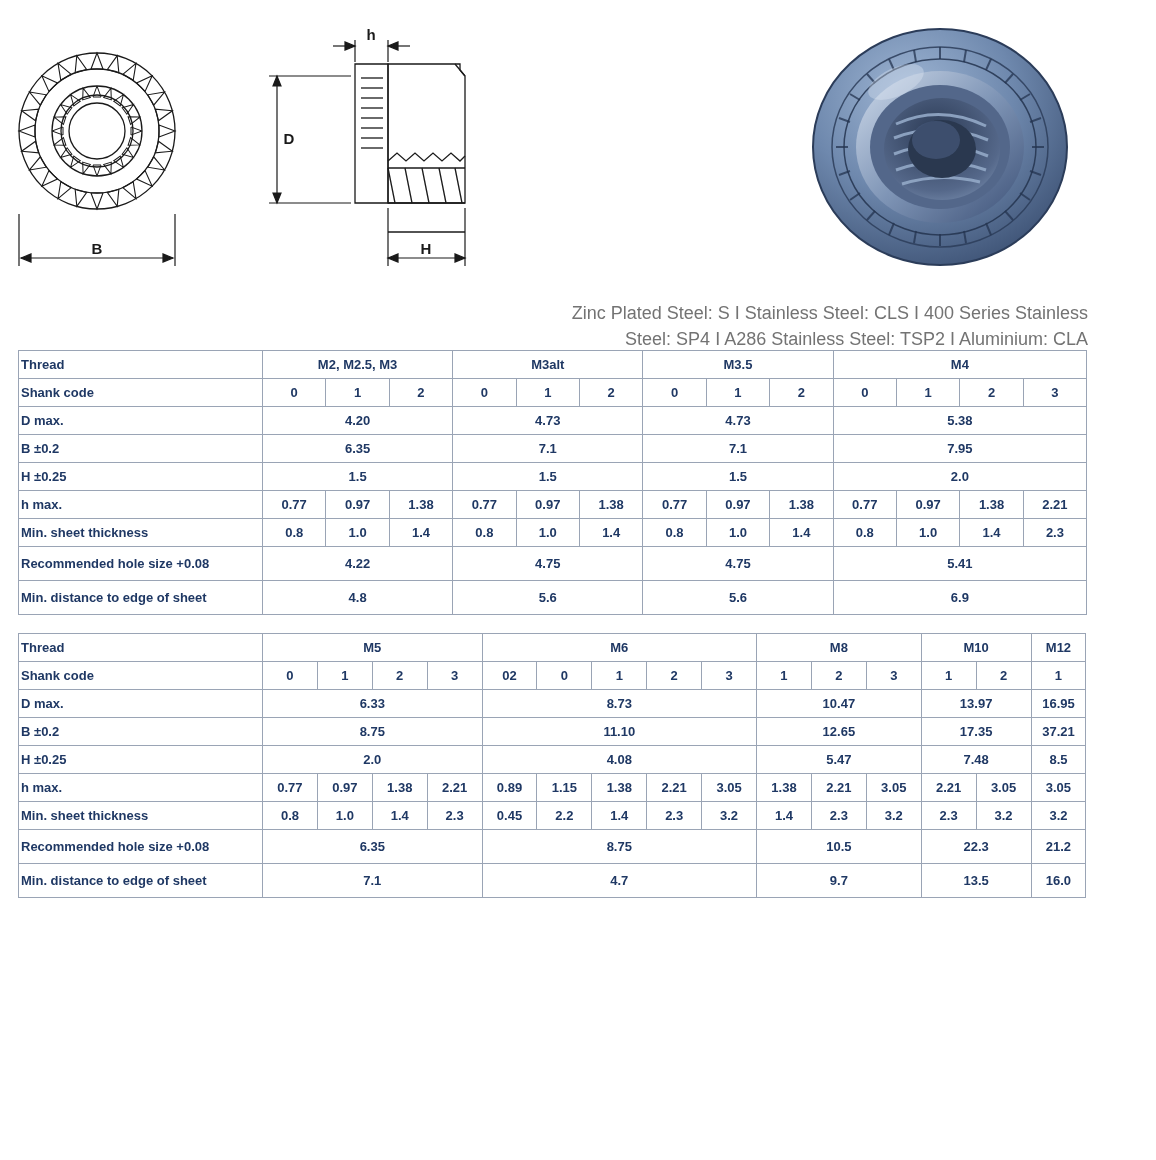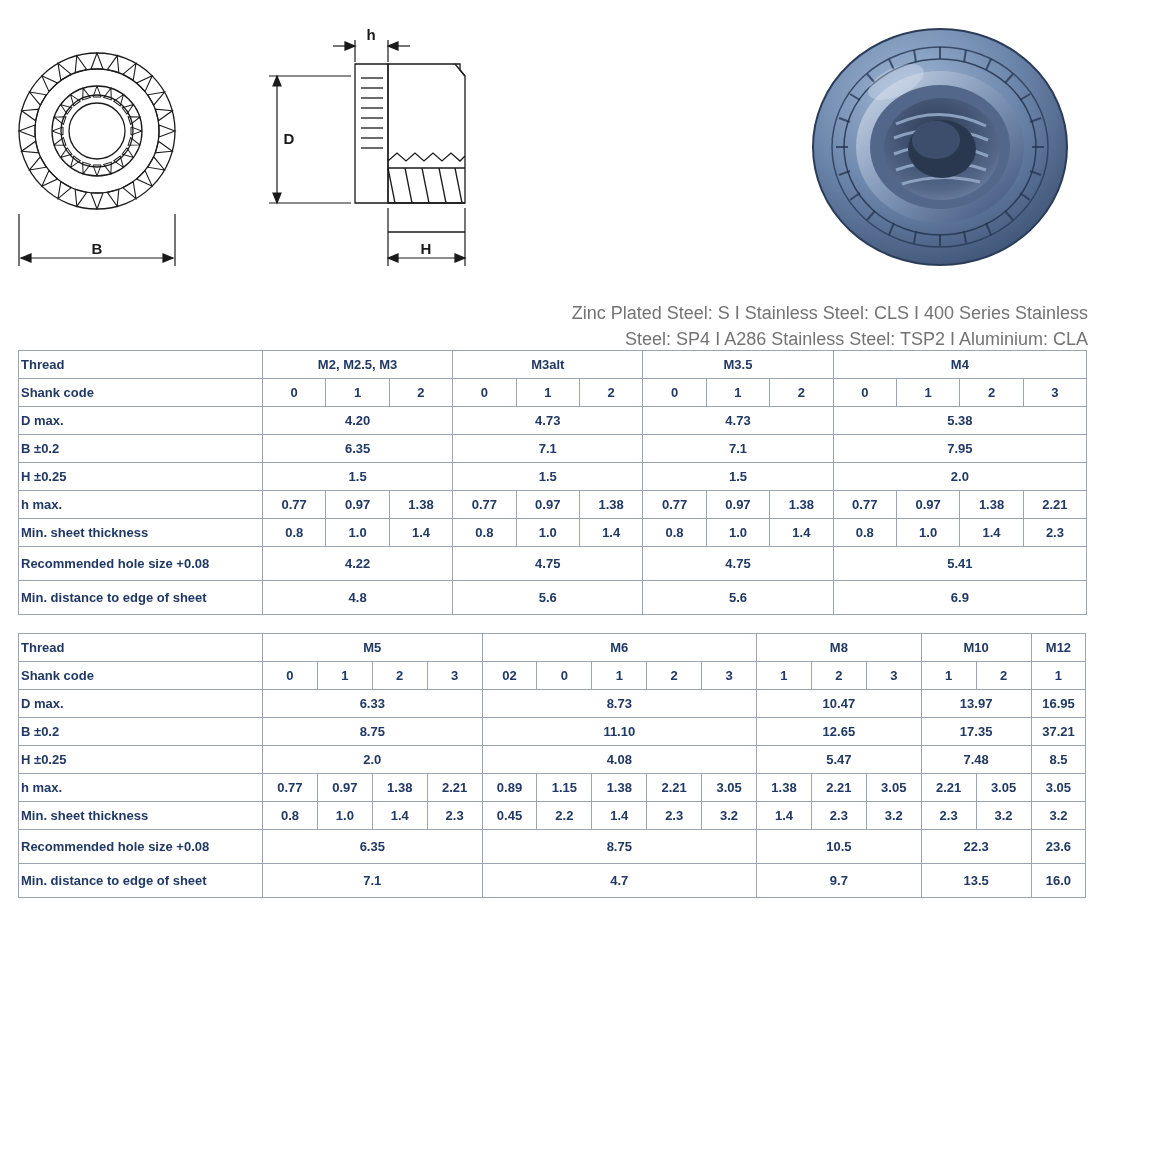--- a/index.html
+++ b/index.html
@@ -478,21 +478,21 @@
           <td>2.3</td>
           <td>3.2</td>
           <td>3.2</td>
         </tr>
         <tr class="tall">
           <td class="rowhead">Recommended hole size +0.08</td>
           <td colspan="4">6.35</td>
           <td colspan="5">8.75</td>
           <td colspan="3">10.5</td>
           <td colspan="2">22.3</td>
-          <td>23.6</td>
+          <td>21.2</td>
         </tr>
         <tr class="tall">
           <td class="rowhead">Min. distance to edge of sheet</td>
           <td colspan="4">7.1</td>
           <td colspan="5">4.7</td>
           <td colspan="3">9.7</td>
           <td colspan="2">13.5</td>
           <td>16.0</td>
         </tr>
       </tbody>

